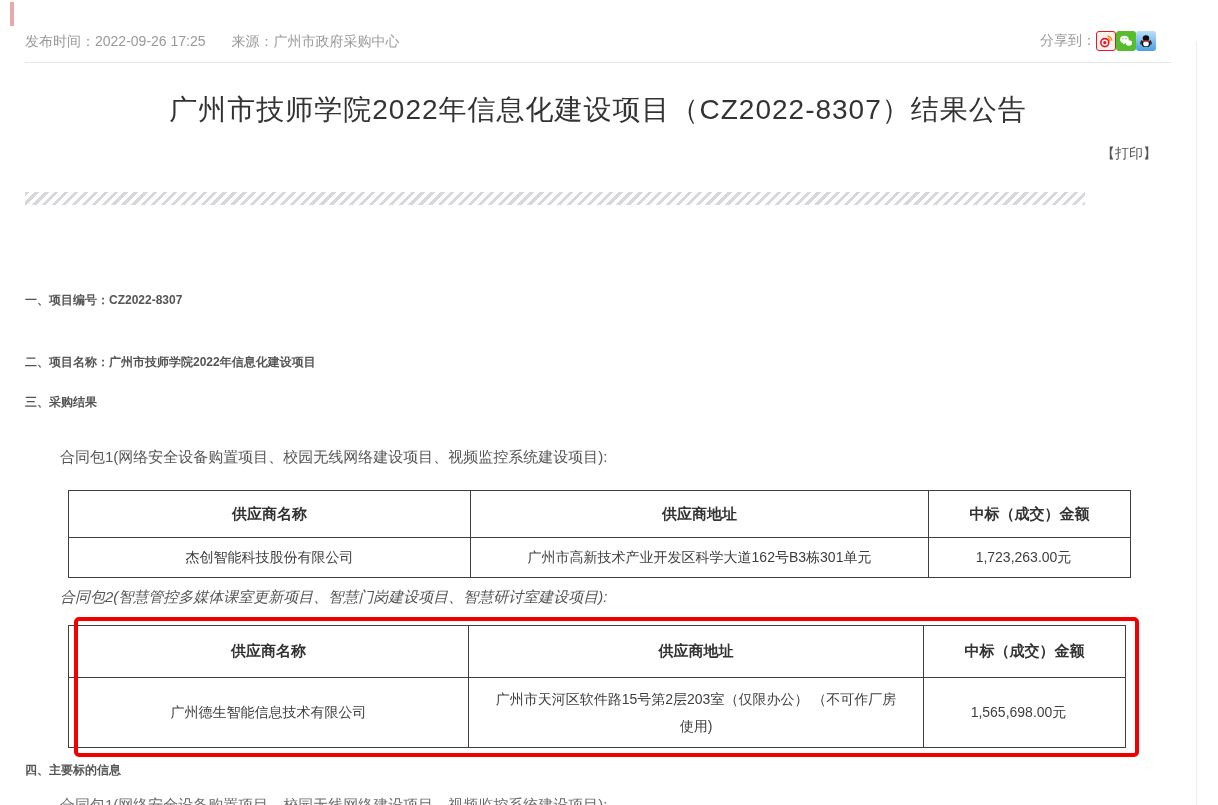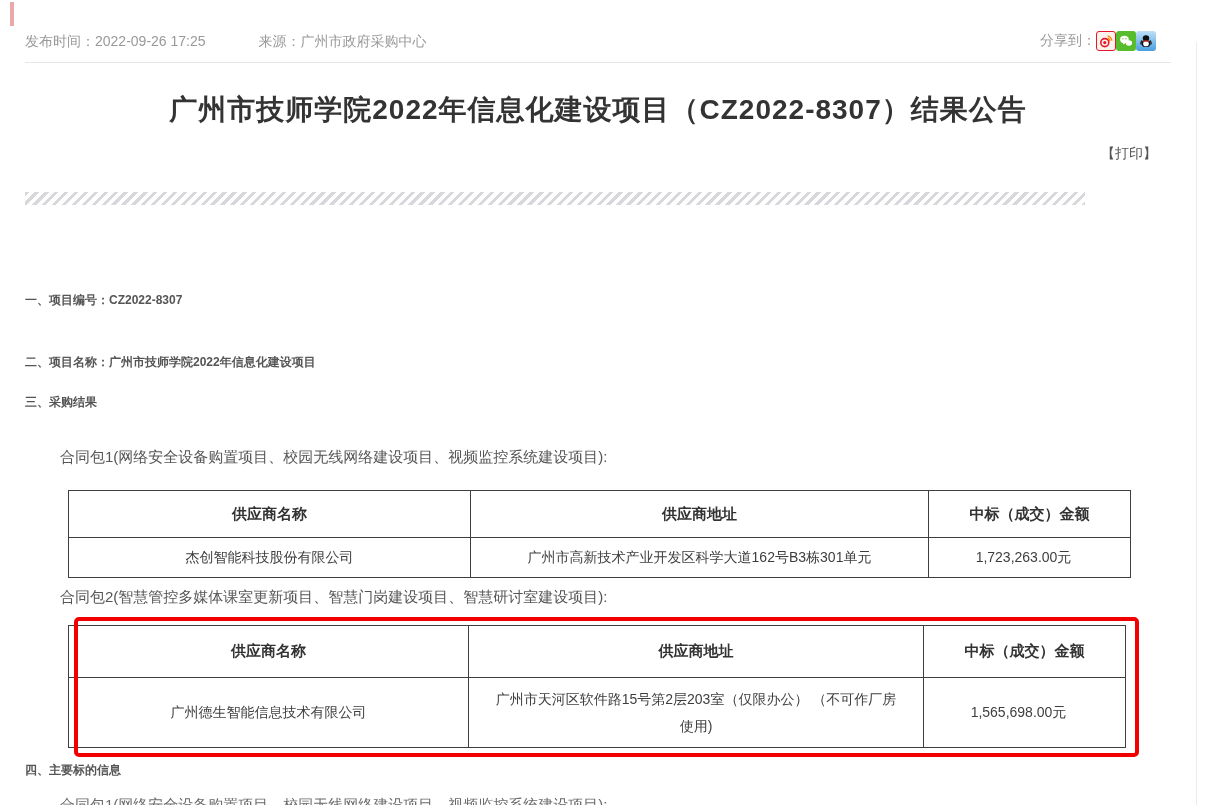--- a/index.html
+++ b/index.html
@@ -3,46 +3,46 @@
 <meta charset="utf-8">
 <style>
   * { margin:0; padding:0; box-sizing:border-box; }
   html,body { background:#ffffff; }
   .page {
     position:relative; width:1218px; height:805px; background:#fff;
     overflow:hidden; font-family:"Liberation Sans", sans-serif; color:#555;
   }
   
   .corner-mark { position:absolute; left:10px; top:2px; width:4px; height:24px; background:#e07a7a; opacity:.65; }
-  .meta-row { position:absolute; left:25px; top:33px; font-size:14px; color:#999; display:flex; gap:53px; }
+  .meta-row { position:absolute; left:25px; top:33px; font-size:14px; color:#999; display:flex; gap:26px; }
   .share-row { position:absolute; left:1040px; top:31px; display:flex; align-items:center; font-size:14px; color:#999; }
   .share-icon { width:20px; height:20px; border-radius:3px; display:flex; align-items:center; justify-content:center; cursor:pointer; }
   .share-icon svg { display:block; }
   .icon-weibo { background:#fdf3ec; border:1px solid #e6162d; }
   .icon-wechat { background:#57bd2c; }
   .icon-qq { background:linear-gradient(#bfe0f7,#4b9fe0); }
   .top-divider { position:absolute; left:25px; top:62px; width:1146px; height:1px; background:#e6e6e6; }
   .right-border { position:absolute; left:1196px; top:42px; height:763px; width:1px; background:#ececec; }
 
   .title {
     position:absolute; left:0; top:91px; width:1196px; text-align:center;
-    font-size:28px; font-weight:bold; color:#333; letter-spacing:1px;
+    font-size:28px; font-weight:normal; color:#333; letter-spacing:1px;
   }
   .print { position:absolute; left:1101px; top:145px; font-size:14px; color:#555; cursor:pointer; }
 
   .hatch {
     position:absolute; left:25px; top:192px; width:1060px; height:13px;
     background:repeating-linear-gradient(135deg, #d7d7dc 0 3px, #ffffff 3px 7px);
   }
 
   .sec-heading { position:absolute; left:25px; font-size:12px; font-weight:bold; color:#555; }
   .h1 { top:292px; } .h2 { top:354px; } .h3 { top:394px; } .h4 { top:762px; }
 
   .pkg-intro { position:absolute; left:60px; font-size:15px; color:#555; }
-  .pkg1 { top:448px; } .pkg2 { top:588px; }
+  .pkg1 { top:448px; } .pkg2 { top:588px;font-style:italic; }
 
   table { border-collapse:collapse; table-layout:fixed; background:#fff; }
   th, td { border:1px solid #3f3f3f; font-size:14px; color:#3e3e3e; text-align:center; vertical-align:middle; }
   th { font-weight:bold; font-size:15px; color:#333; }
   .t1 { position:absolute; left:68px; top:490px; width:1062px; }
   .t1 th { height:47px; }
   .t1 td { height:40px; }
   .t2-wrap { position:absolute; left:68px; top:625px; width:1057px; }
   .t2 { width:1057px; }
   .t2 th { height:52px; }

